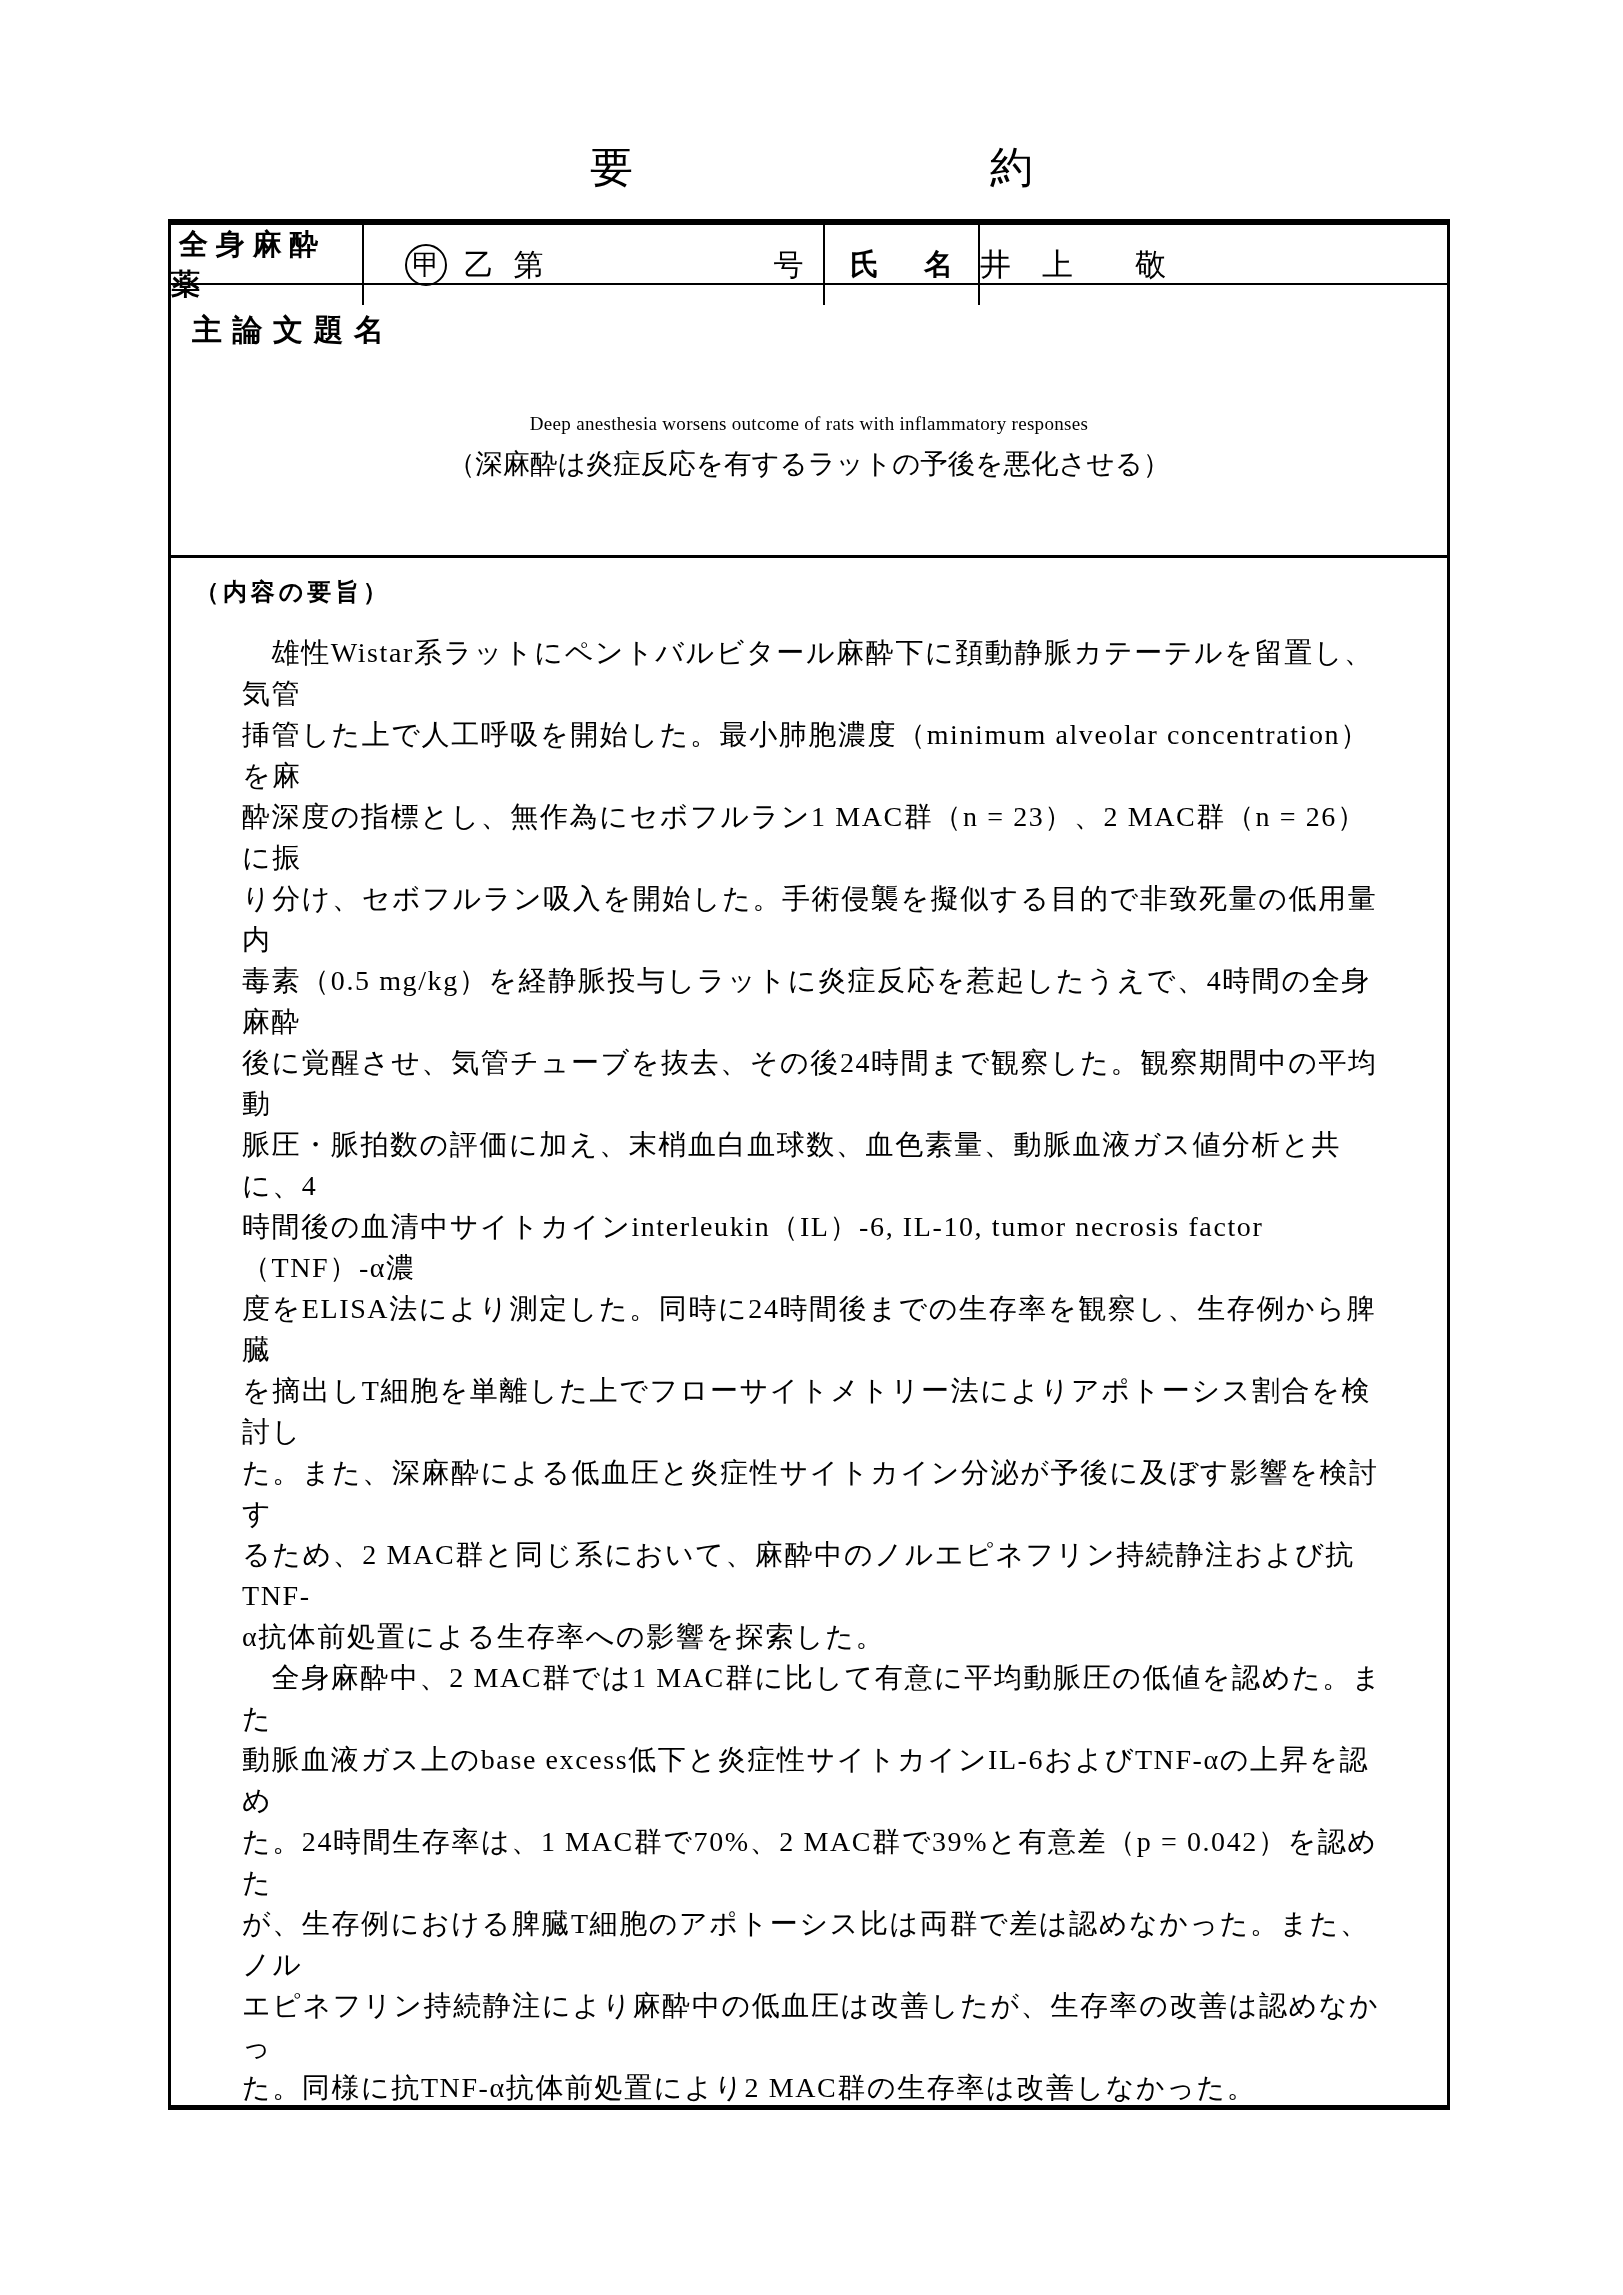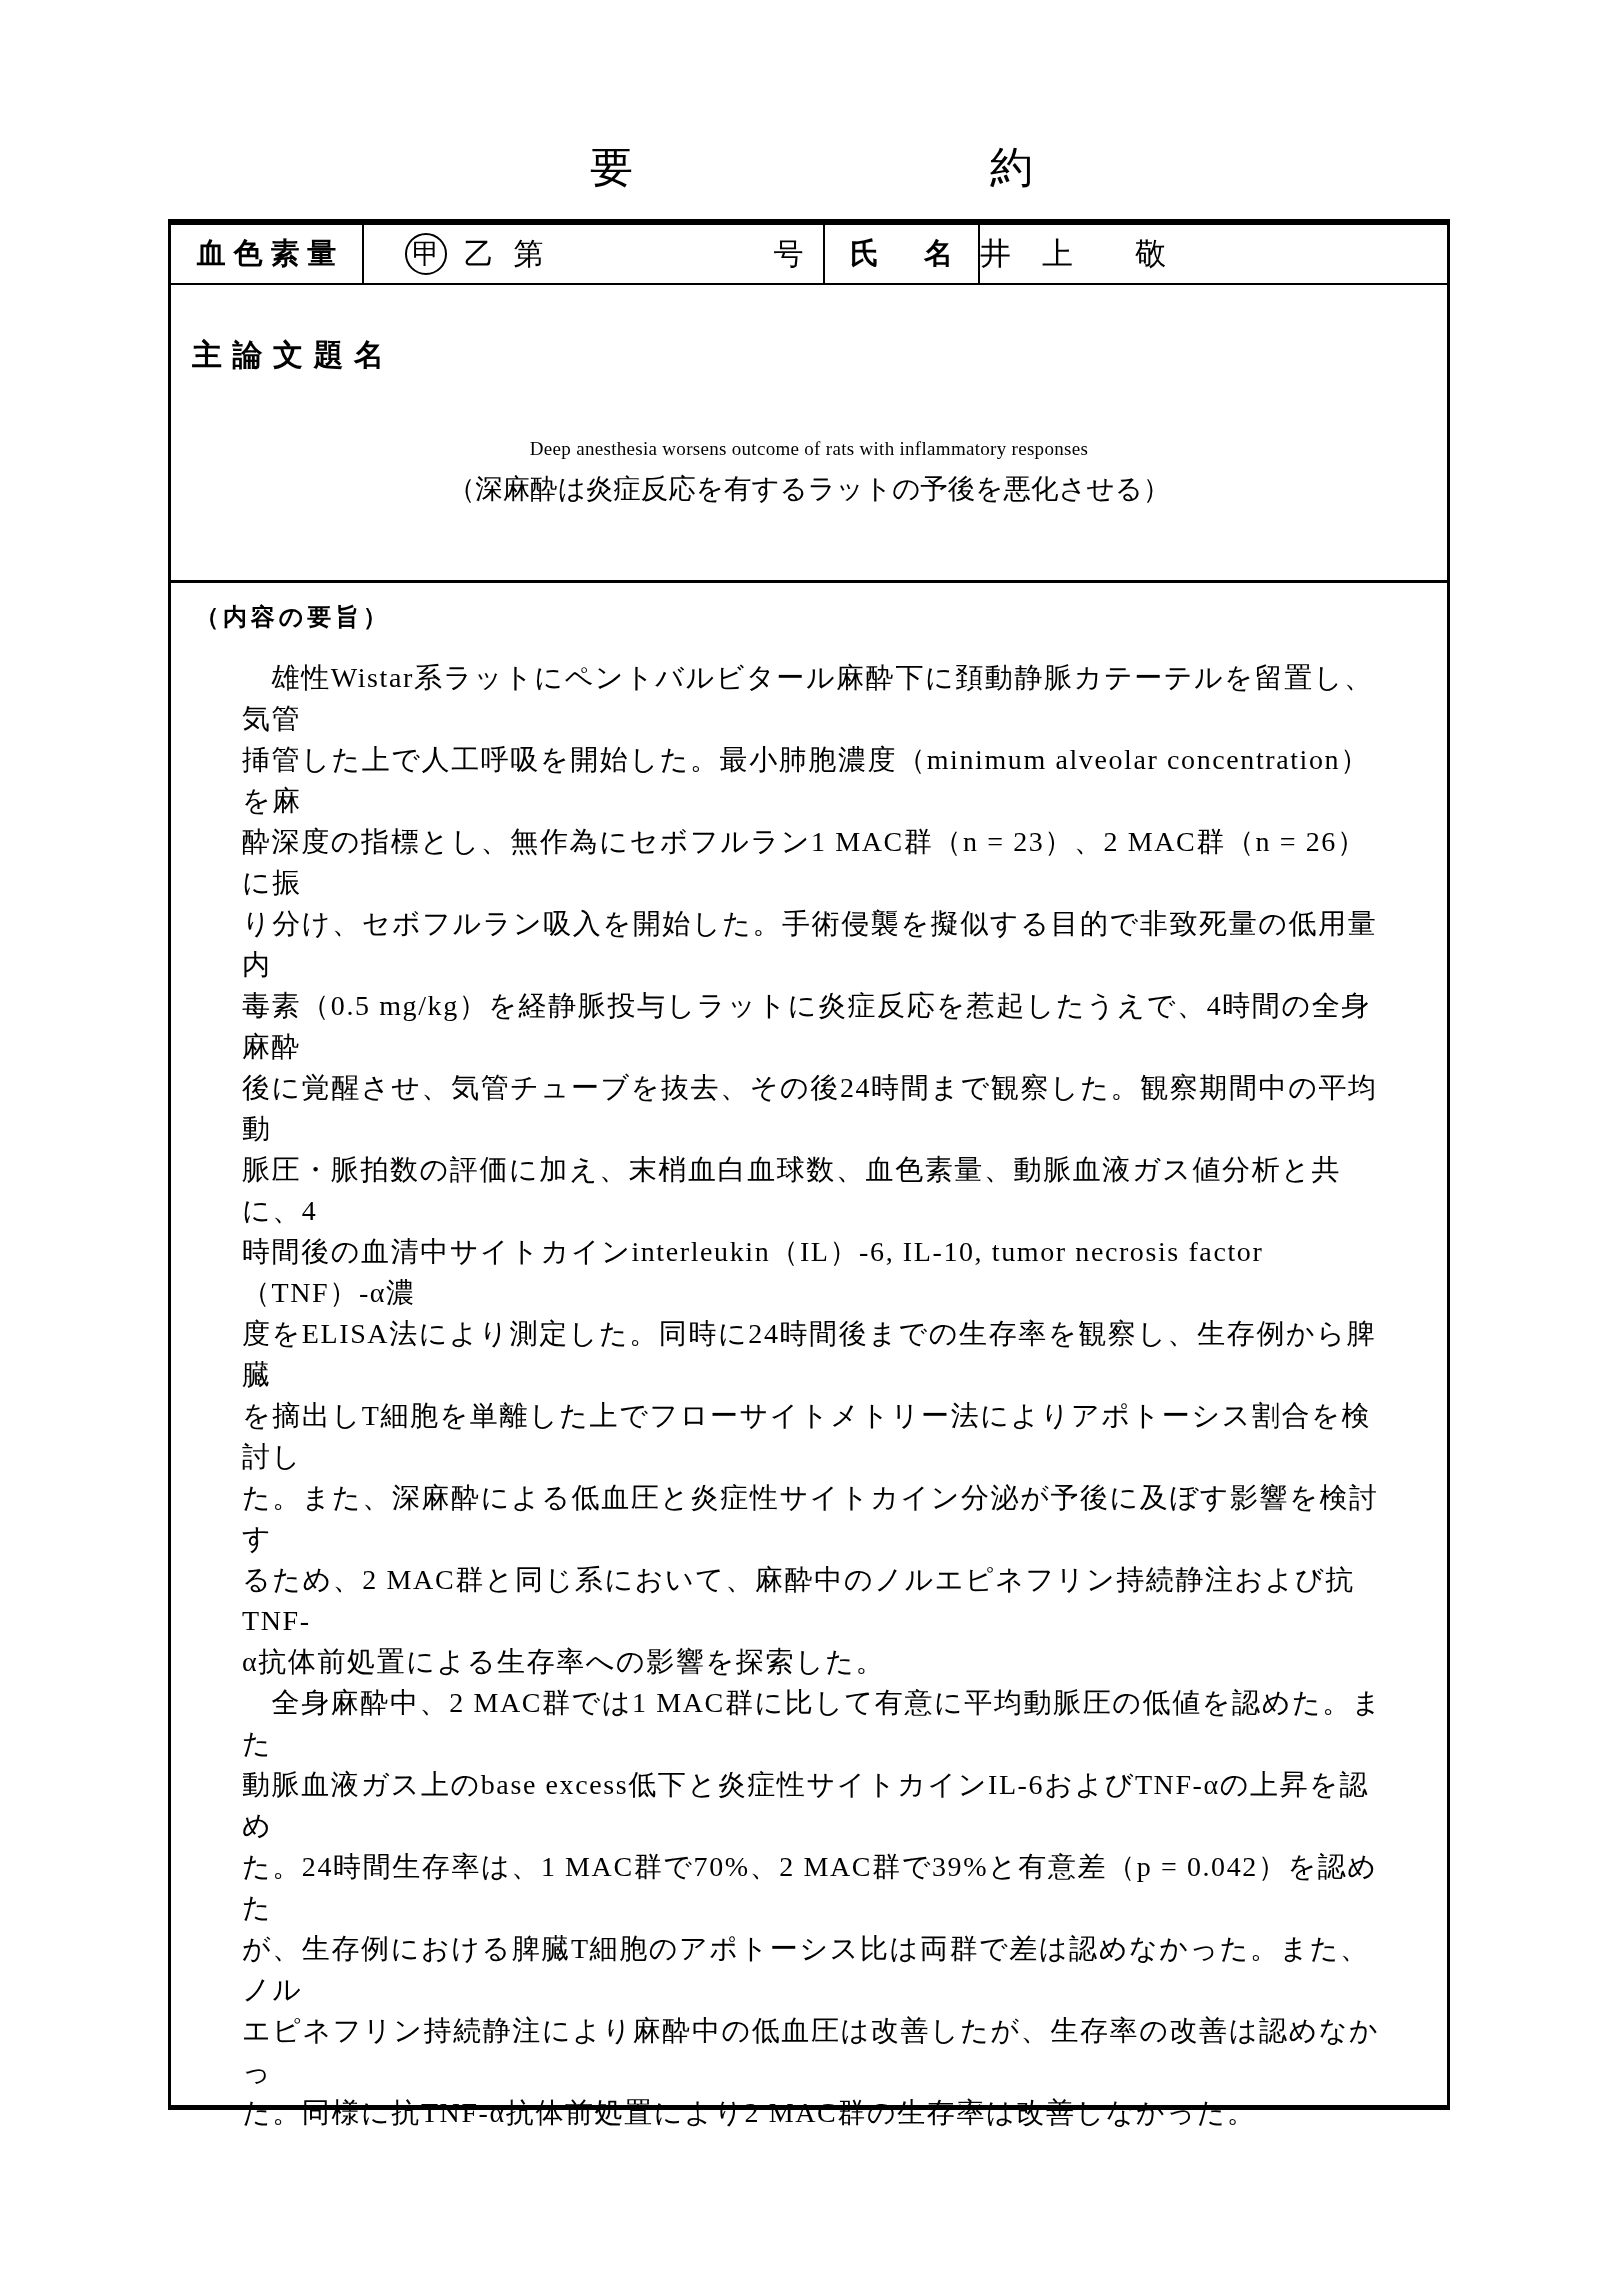--- a/index.html
+++ b/index.html
@@ -37,21 +37,21 @@
   .kou-circle {
     display:inline-flex; align-items:center; justify-content:center;
     width:38px; height:38px; border:2px solid #000; border-radius:50%;
     font-size:27.5px; flex:0 0 auto;
   }
   .otsu { margin-left:17px; }
   .dai  { margin-left:19.6px; }
   .gou  { margin-left:auto; margin-right:19.6px; }
   .name-cell { font-size:31px; }
   
-  .row2 { position:relative; height:270px; flex:0 0 auto; border-bottom:3.3px solid #000;margin-top:25px; }
+  .row2 { position:relative; height:270px; flex:0 0 auto; border-bottom:3.3px solid #000; }
   .thesis-label {
     position:absolute; left:21px; top:25px;
     font-family:"Liberation Sans","DejaVu Sans",sans-serif; font-weight:700;
     font-size:30px; letter-spacing:10.5px; white-space:nowrap;
   }
   .thesis-en {
     position:absolute; left:0; right:0; top:128px; text-align:center;
     font-size:19px; letter-spacing:0.3px; white-space:nowrap;
   }
   .thesis-ja {
@@ -79,21 +79,21 @@
 
   <div class="doc-title">
     <span>要</span>
     <span>約</span>
   </div>
 
   <div class="form">
 
     <div class="row1">
       <div class="cell label-cell">
-        <span>血色素量</span>
+        <span>全身麻酔薬</span>
       </div>
       <div class="cell number-cell">
         <span class="kou-circle">
           <span>甲</span>
         </span>
         <span class="otsu">乙</span>
         <span class="dai">第</span>
         <span class="gou">号</span>
       </div>
       <div class="cell label-cell">

